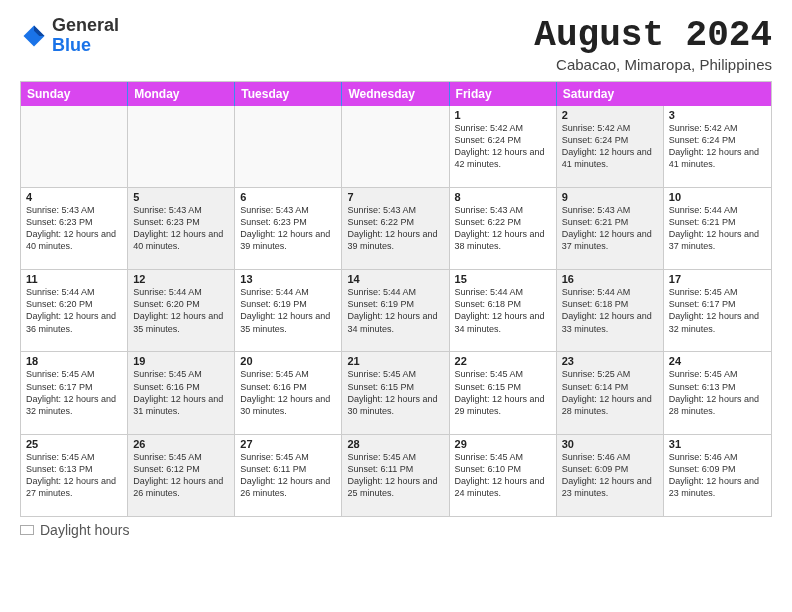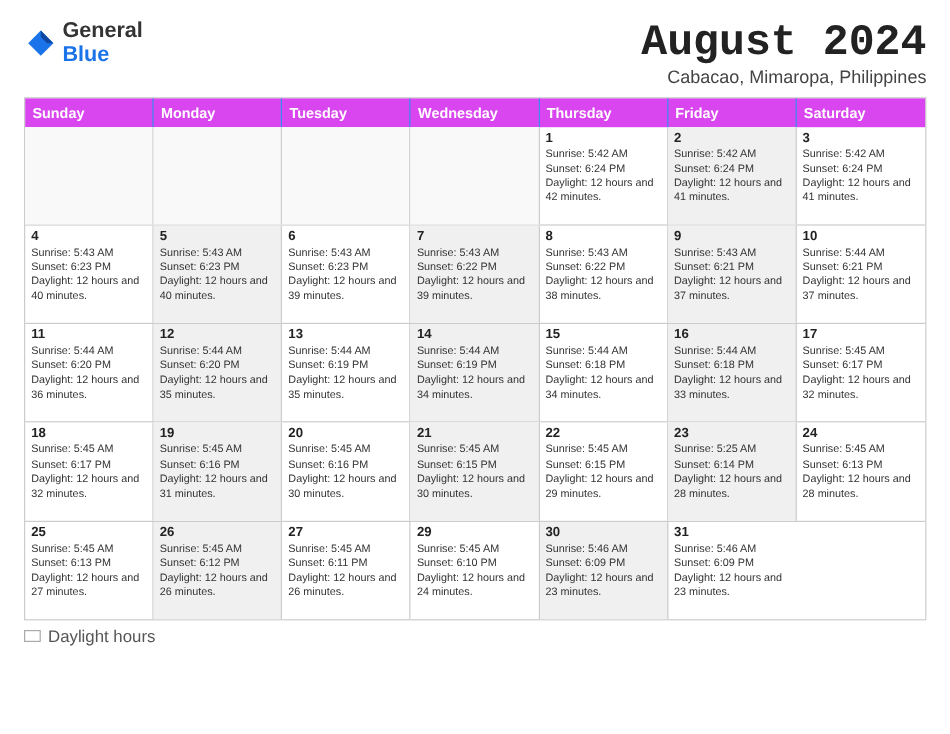--- a/index.html
+++ b/index.html
@@ -145,21 +145,20 @@
       <div class="subtitle">Cabacao, Mimaropa, Philippines</div>
     </div>
   </div>
 
   <div class="calendar">
     <div class="cal-header-row">
     <div class="cal-header-cell">Sunday</div>
         <div class="cal-header-cell">Monday</div>
         <div class="cal-header-cell">Tuesday</div>
         <div class="cal-header-cell">Wednesday</div>
-        <div class="cal-header-cell">Thursday</div>
         <div class="cal-header-cell">Friday</div>
         <div class="cal-header-cell">Saturday</div>
       </div>
     <div class="cal-body">
     <div class="cal-week">
           <div class="cal-cell empty"></div>
           <div class="cal-cell empty"></div>
           <div class="cal-cell empty"></div>
           <div class="cal-cell empty"></div>
           <div class="cal-cell">
@@ -351,20 +350,27 @@
 Sunset: 6:12 PM
 Daylight: 12 hours
 and 26 minutes.</div>
           </div>
           <div class="cal-cell">
             <span class="day-num">27</span>
             <div class="cell-text">Sunrise: 5:45 AM
 Sunset: 6:11 PM
 Daylight: 12 hours
 and 26 minutes.</div>
+          </div>
+          <div class="cal-cell shaded">
+            <span class="day-num">28</span>
+            <div class="cell-text">Sunrise: 5:45 AM
+Sunset: 6:11 PM
+Daylight: 12 hours
+and 25 minutes.</div>
           </div>
           <div class="cal-cell">
             <span class="day-num">29</span>
             <div class="cell-text">Sunrise: 5:45 AM
 Sunset: 6:10 PM
 Daylight: 12 hours
 and 24 minutes.</div>
           </div>
           <div class="cal-cell shaded">
             <span class="day-num">30</span>

